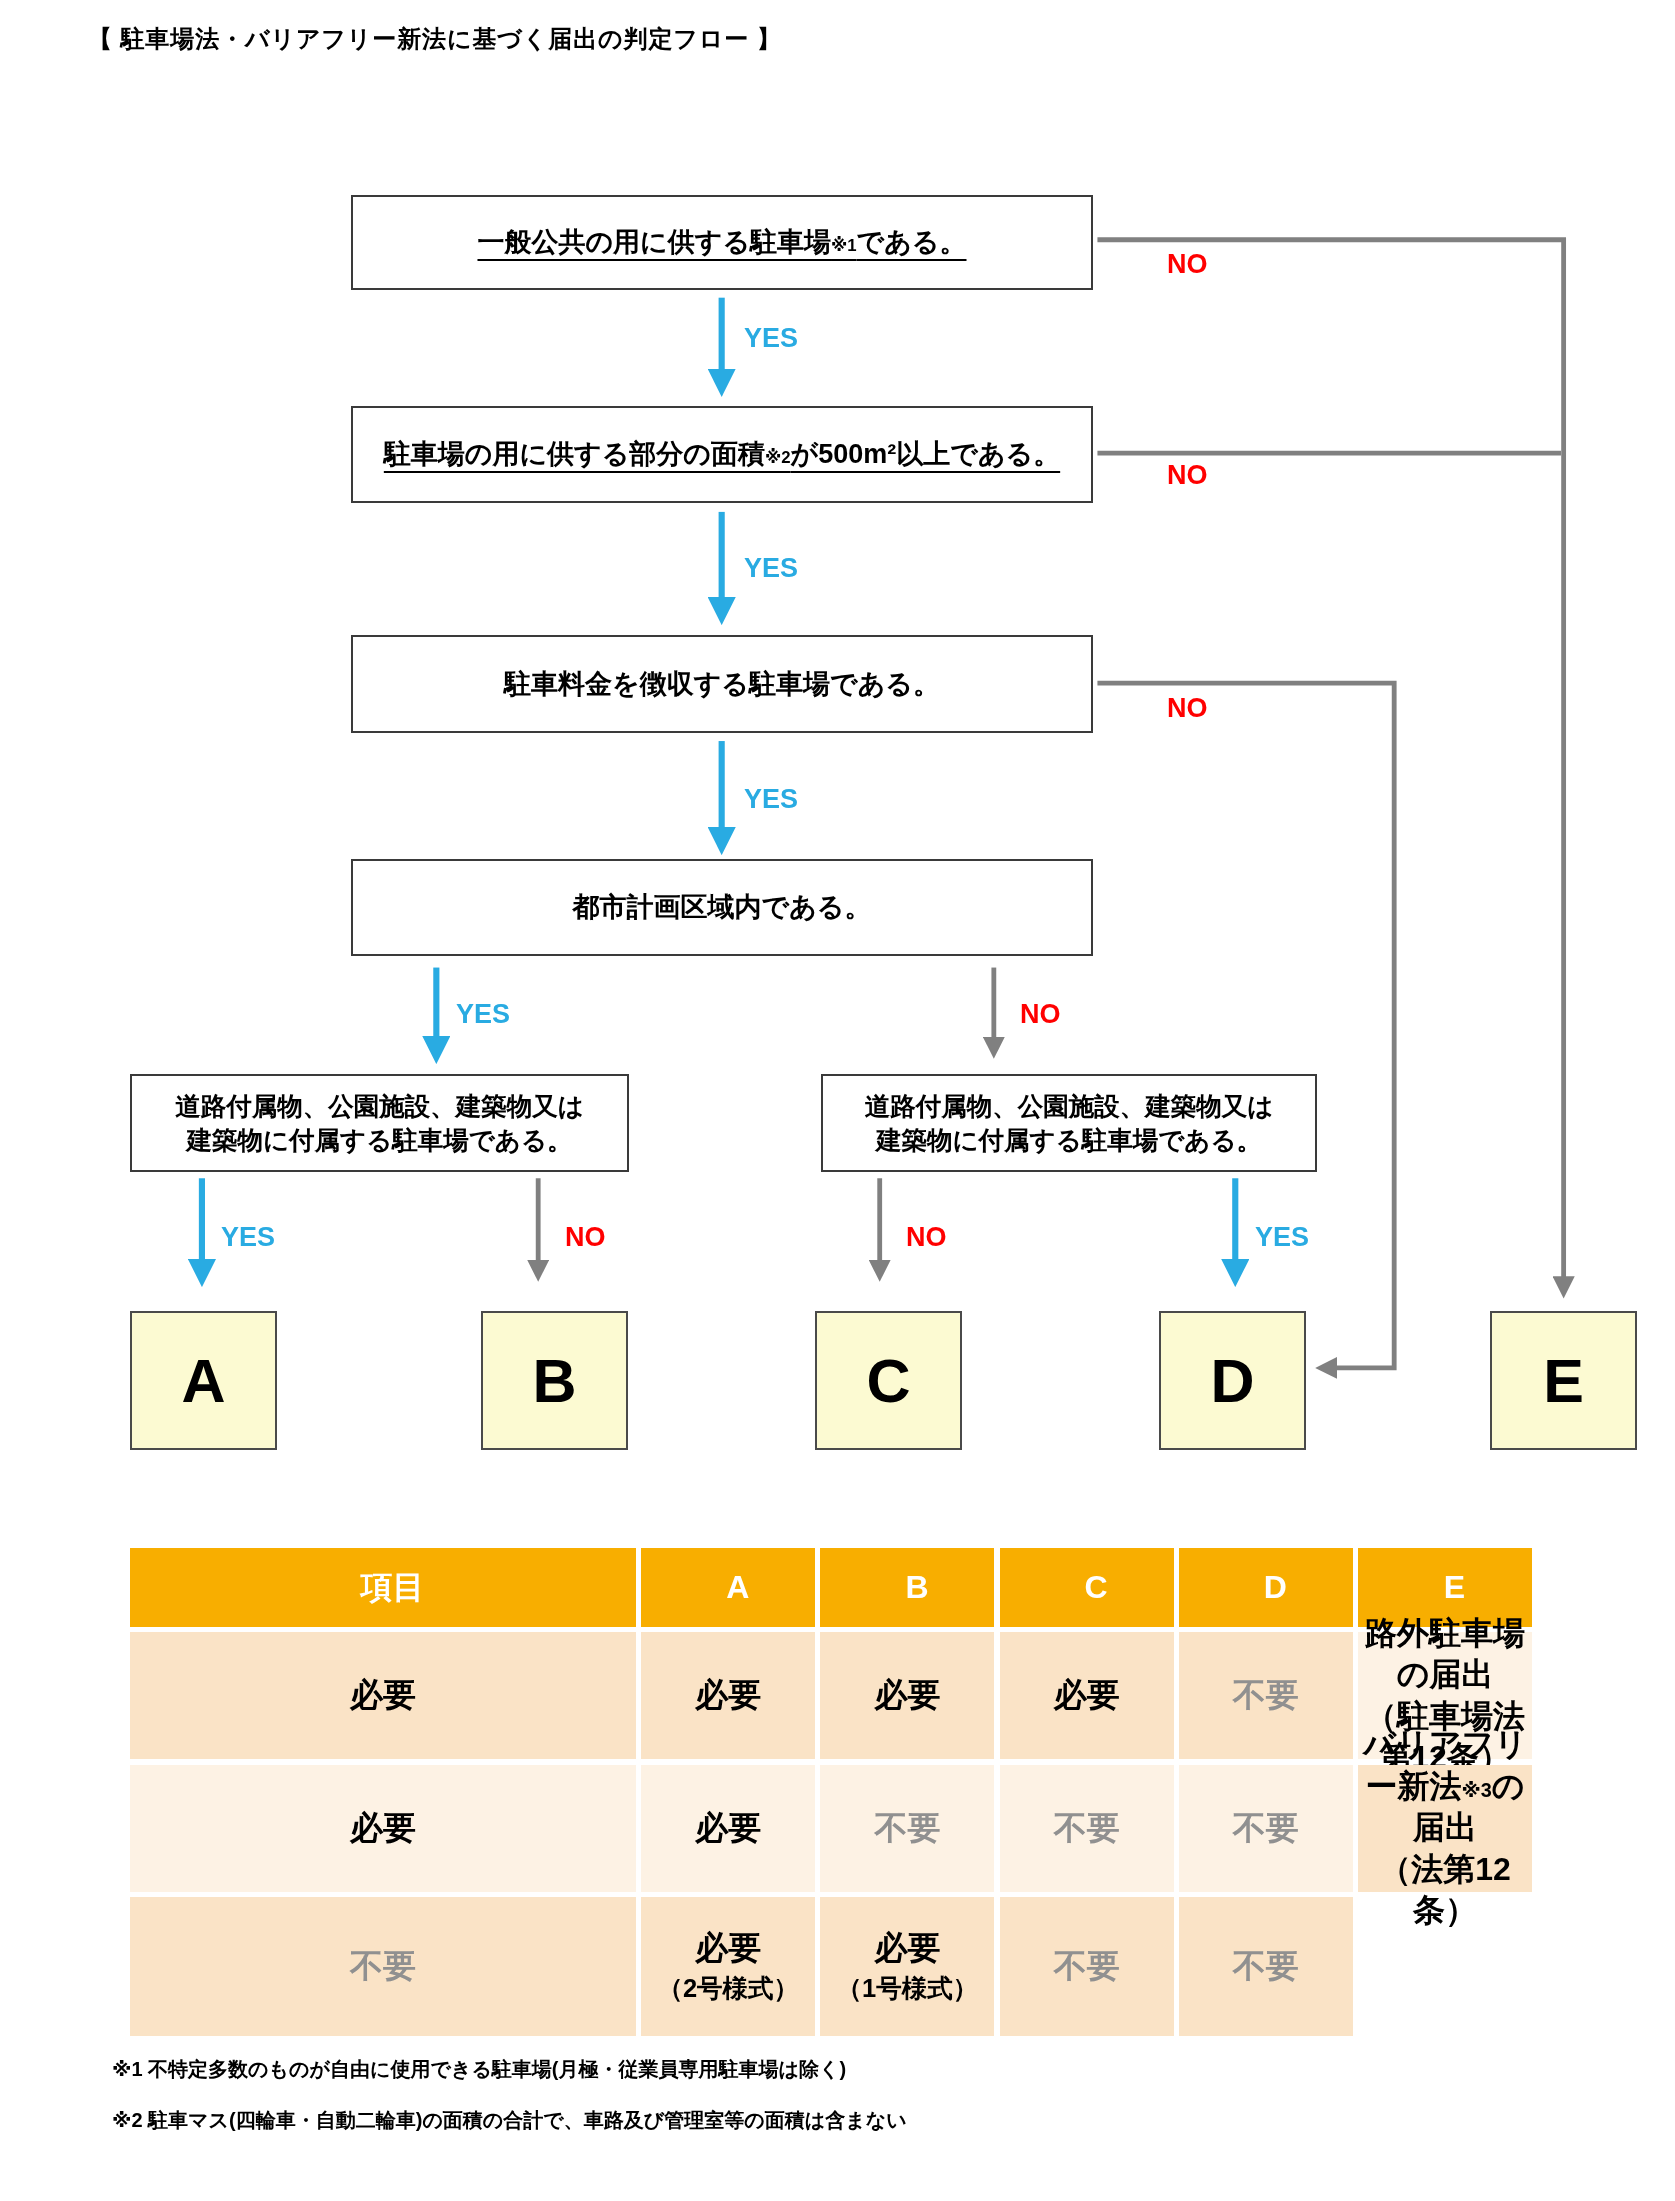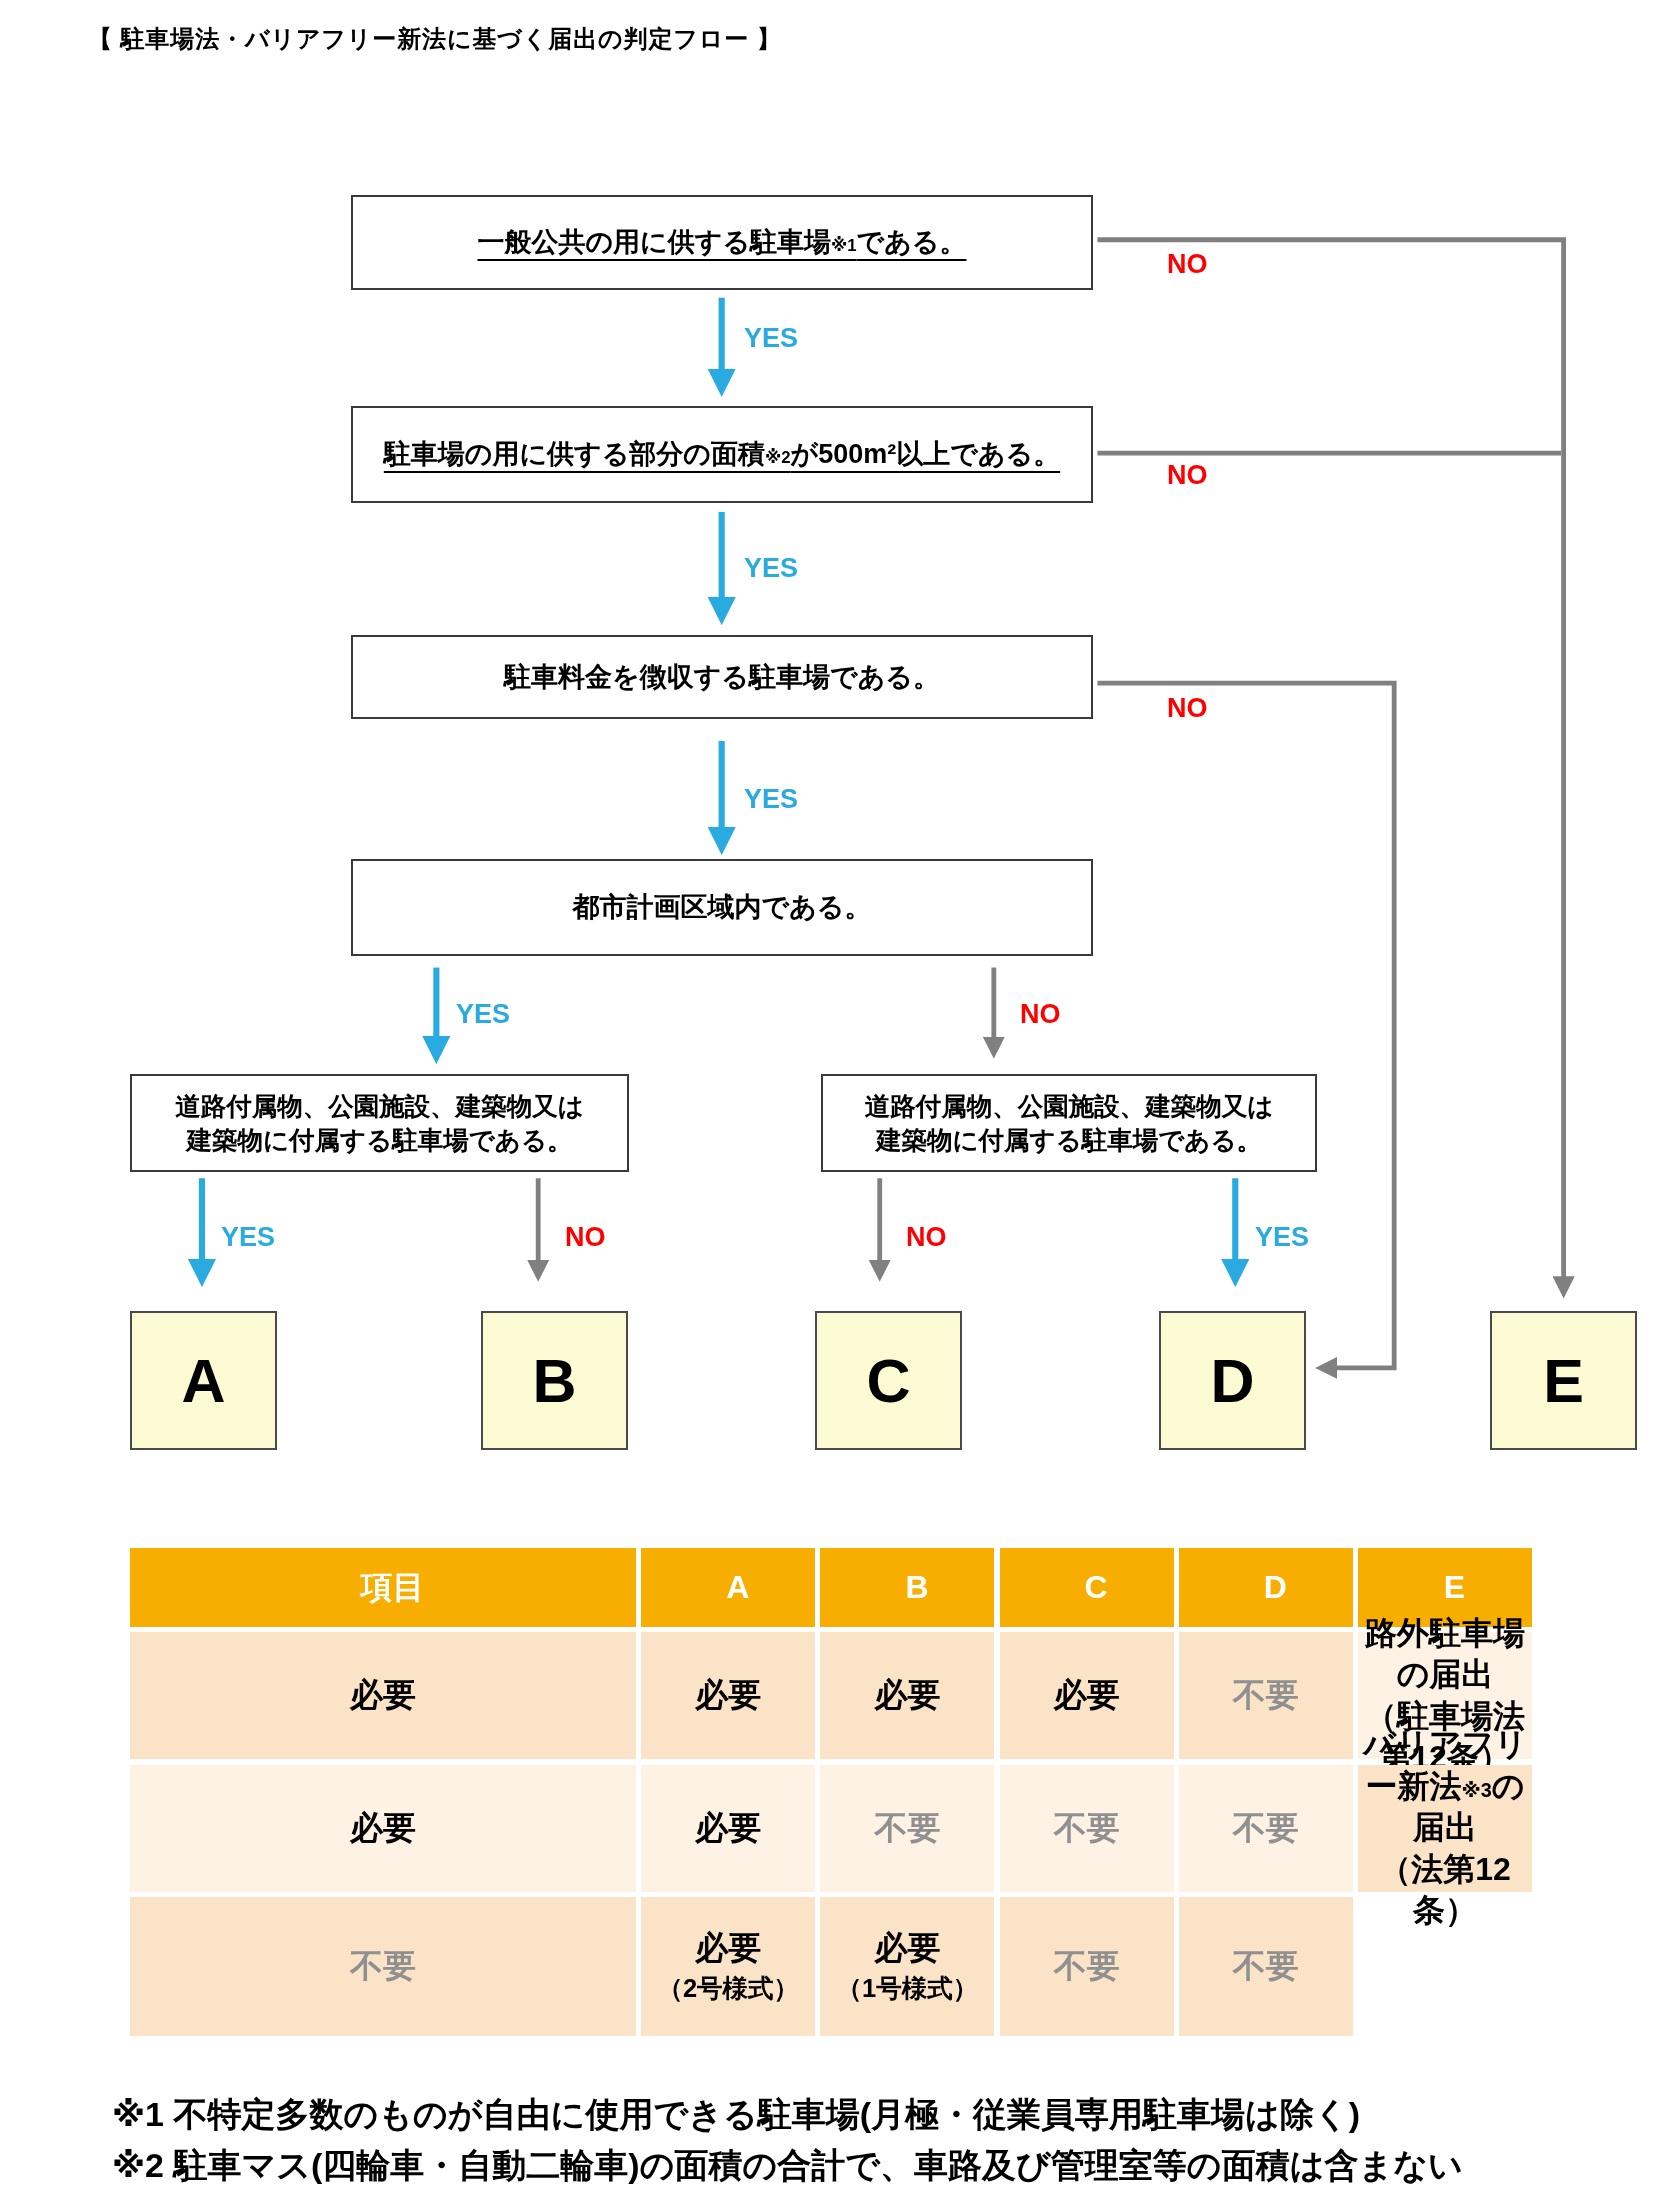--- a/index.html
+++ b/index.html
@@ -61,21 +61,21 @@
     text-align:center;line-height:1.3;
   }
   .row-odd{background:#FAE3C6;}
   .row-even{background:#FDF2E4;}
   .row-label{font-size:32px;font-weight:600;color:#000;}
   .val{font-size:33px;font-weight:700;color:#000;}
   .val-note{font-size:25.5px;font-weight:600;color:#000;margin-top:1.8px;}
   .muted .val{color:#909090;}
   .footnote{
     position:absolute;left:112px;
-    font-size:34px;font-weight:600;color:#000;white-space:nowrap;margin-top:36px;
+    font-size:20px;font-weight:600;color:#000;white-space:nowrap;
   }
 </style>
 </head>
 <body>
 
 <div id="canvas">
 
   <div class="abs" id="page-title" style="left:88px;top:23px;">【 駐車場法・バリアフリー新法に基づく届出の判定フロー 】</div>
 
   <svg class="wires" width="1676" height="2202" viewBox="0 0 1909 2508">
@@ -108,21 +108,21 @@
   </svg>
 
   <div class="fbox" style="left:351px;top:195px;width:742px;height:95px;">
     <span class="uline"><span>一般公共の用に供する駐車場</span><span class="refmark">※1</span><span>である。</span></span>
   </div>
 
   <div class="fbox" style="left:351px;top:406px;width:742px;height:97px;">
     <span class="uline"><span>駐車場の用に供する部分の面積</span><span class="refmark">※2</span><span>が500m²以上である。</span></span>
   </div>
 
-  <div class="fbox" style="left:351px;top:635px;width:742px;height:84px;">
+  <div class="fbox" style="left:351px;top:635px;width:742px;height:98px;">
     <span>駐車料金を徴収する駐車場である。</span>
   </div>
 
   <div class="fbox" style="left:351px;top:859px;width:742px;height:97px;justify-content:center;">
     <span>都市計画区域内である。</span>
   </div>
 
   <div class="fbox" style="left:130px;top:1074px;width:499px;height:98px;font-size:25.5px;">
     <span>
       <span>道路付属物、公園施設、建築物又は</span><br>

